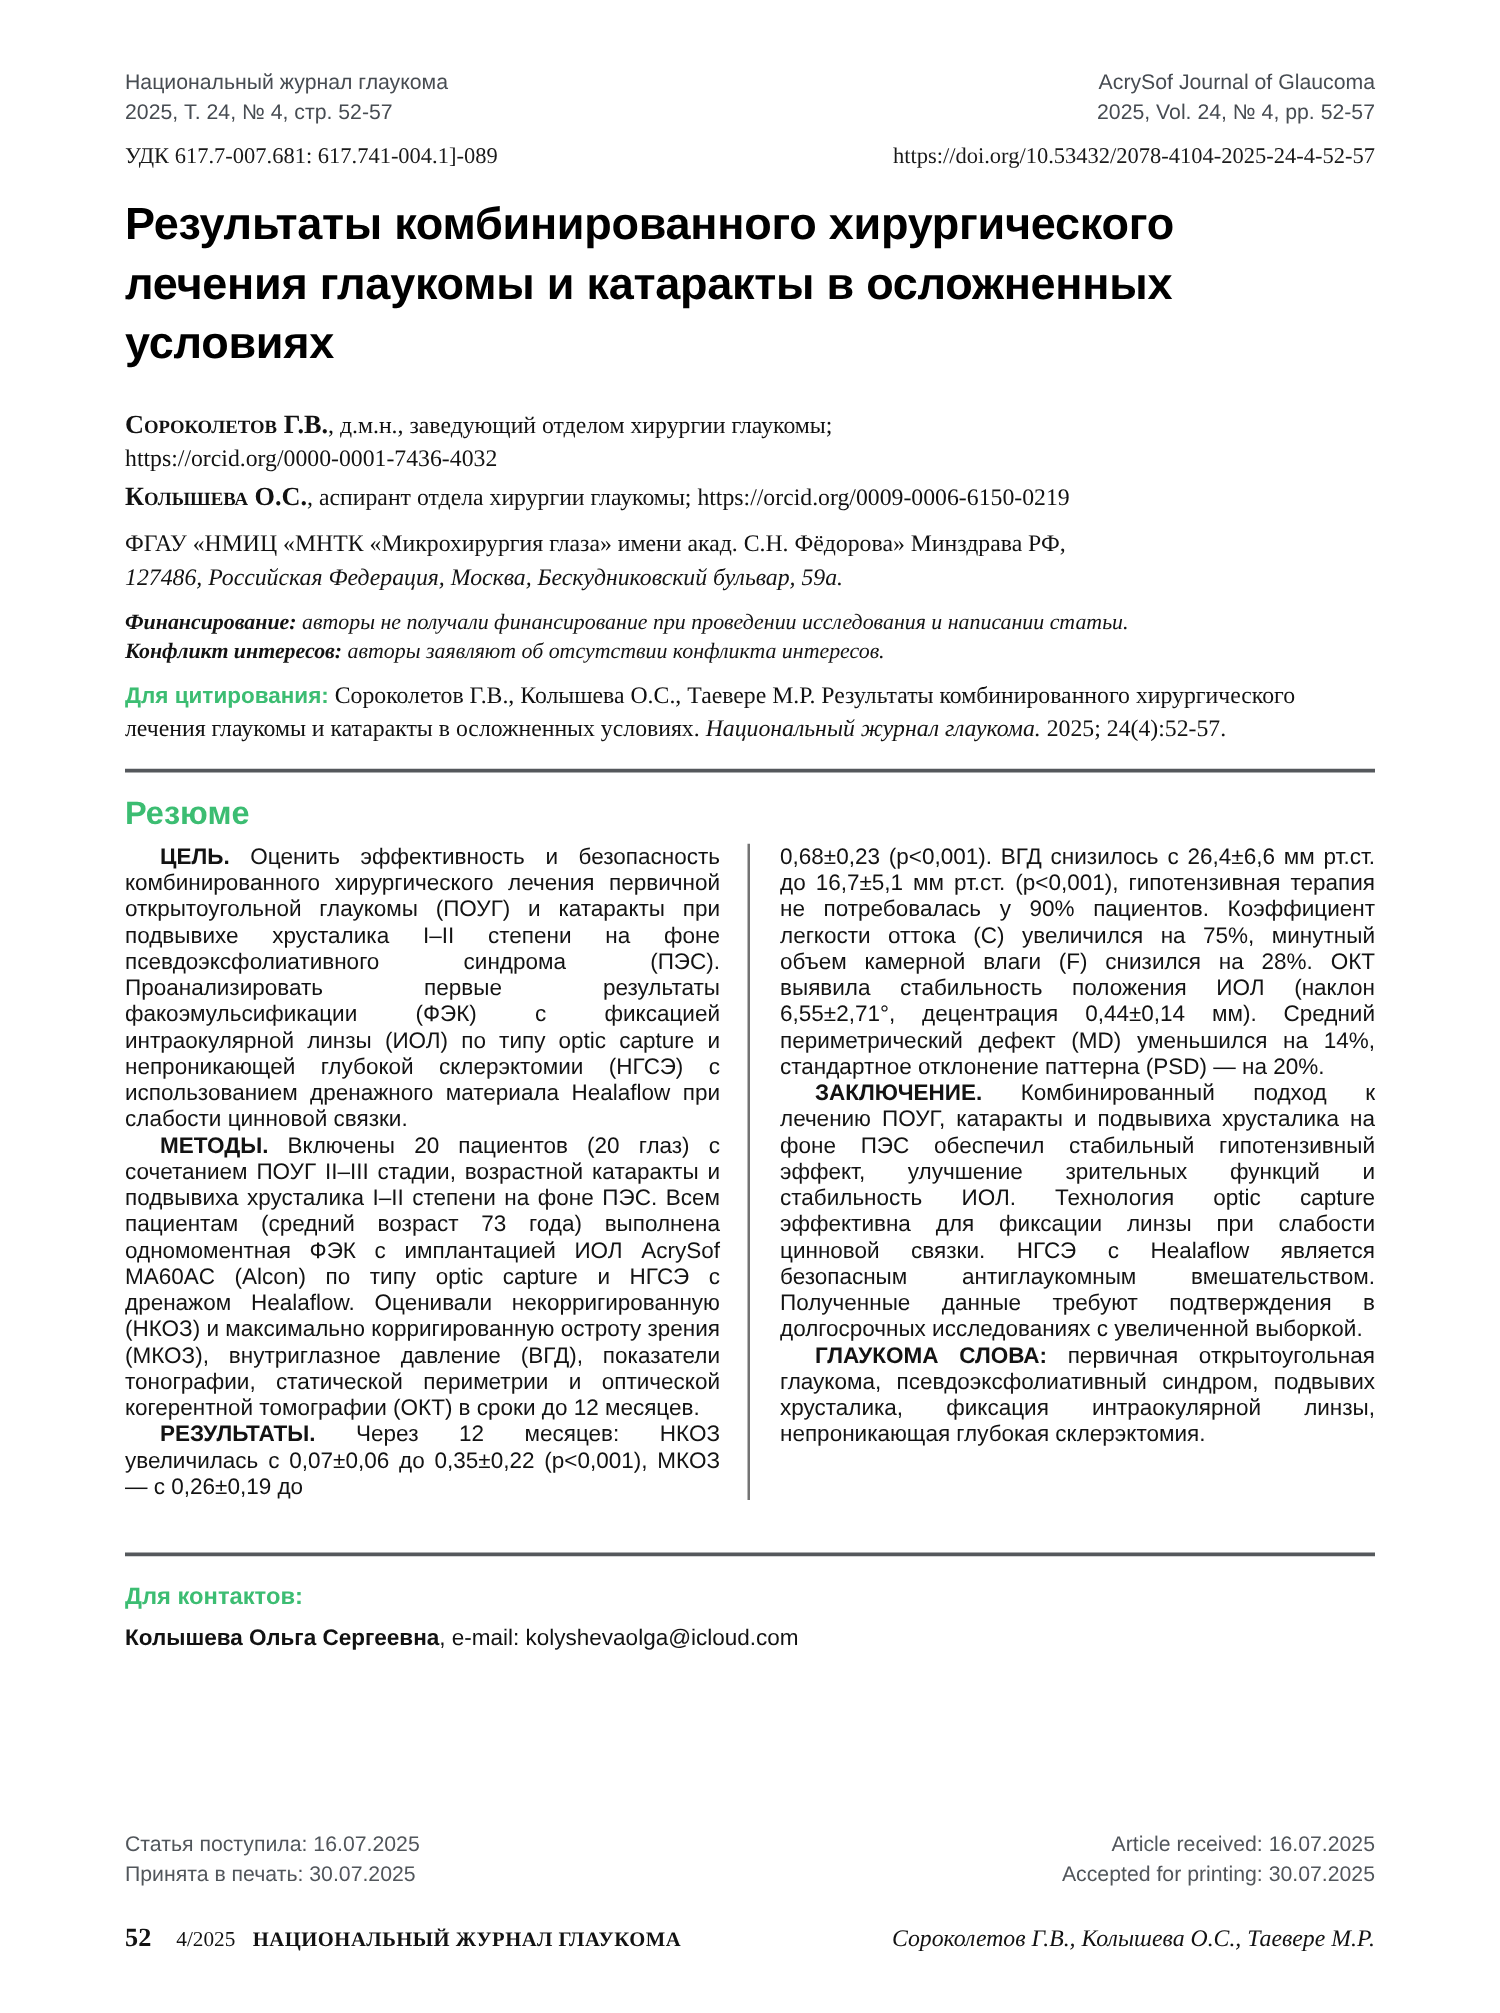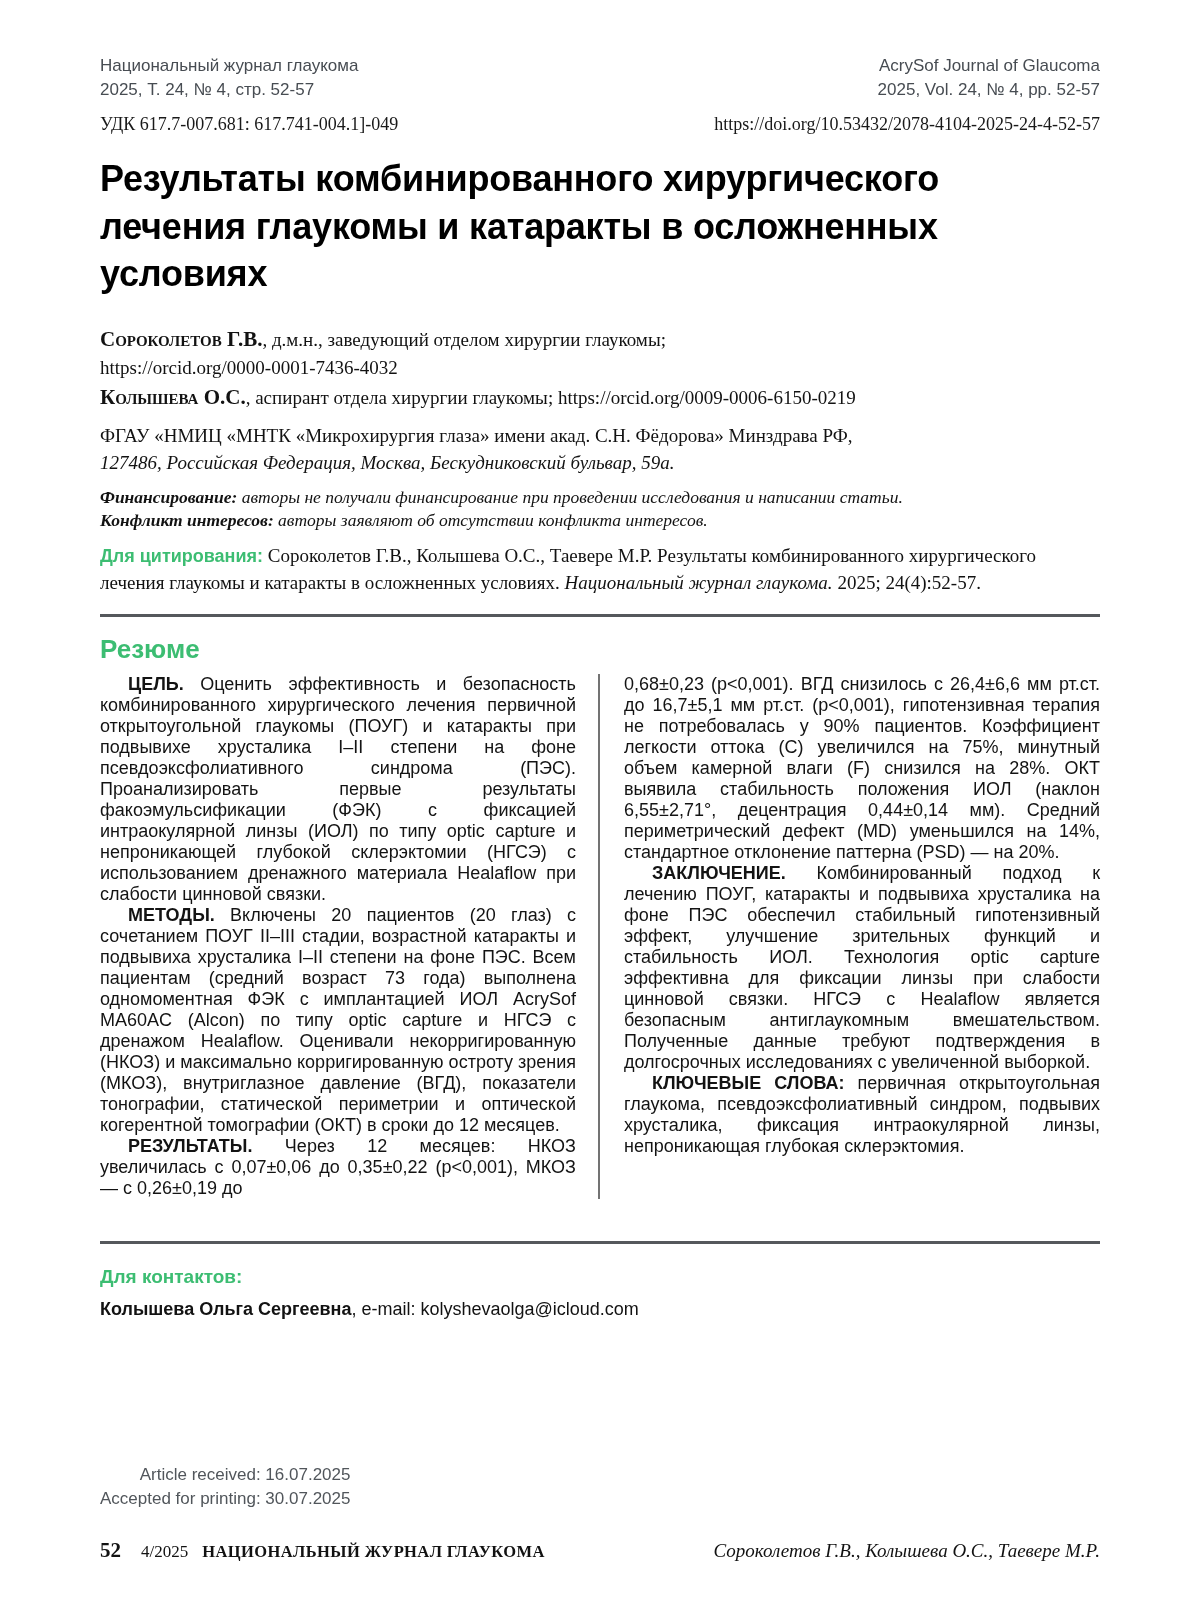--- a/index.html
+++ b/index.html
@@ -103,21 +103,21 @@
       <div>Национальный журнал глаукома</div>
       <div>2025, Т. 24, № 4, стр. 52-57</div>
     </div>
     <div class="blk right">
       <div>AcrySof Journal of Glaucoma</div>
       <div>2025, Vol. 24, № 4, pp. 52-57</div>
     </div>
   </div>
 
   <div class="udk-row">
-    <div>УДК 617.7-007.681: 617.741-004.1]-049</div>
+    <div>УДК 617.7-007.681: 617.741-004.1]-089</div>
     <div>https://doi.org/10.53432/2078-4104-2025-24-4-52-57</div>
   </div>
 
   <h1 class="title">Результаты комбинированного хирургического лечения глаукомы и катаракты в осложненных условиях</h1>
 
   <div class="authors">
     <p><span class="author-name">Сороколетов Г.В.</span><span>, д.м.н., заведующий отделом хирургии глаукомы;</span></p>
     <p>https://orcid.org/0000-0001-7436-4032</p>
     <p><span class="author-name">Колышева О.С.</span><span>, аспирант отдела хирургии глаукомы; https://orcid.org/0009-0006-6150-0219</span></p>
   </div>
@@ -141,32 +141,36 @@
   <h2 class="resume-heading">Резюме</h2>
   <div class="abstract-cols">
     <div class="col left">
       <p><b>ЦЕЛЬ.</b><span> Оценить эффективность и безопасность комбинированного хирургического лечения первичной открытоугольной глаукомы (ПОУГ) и катаракты при подвывихе хрусталика I–II степени на фоне псевдоэксфолиативного синдрома (ПЭС). Проанализировать первые результаты факоэмульсификации (ФЭК) с фиксацией интраокулярной линзы (ИОЛ) по типу optic capture и непроникающей глубокой склерэктомии (НГСЭ) с использованием дренажного материала Healaflow при слабости цинновой связки.</span></p>
       <p><b>МЕТОДЫ.</b><span> Включены 20 пациентов (20 глаз) с сочетанием ПОУГ II–III стадии, возрастной катаракты и подвывиха хрусталика I–II степени на фоне ПЭС. Всем пациентам (средний возраст 73 года) выполнена одномоментная ФЭК с имплантацией ИОЛ AcrySof MA60AC (Alcon) по типу optic capture и НГСЭ с дренажом Healaflow. Оценивали некорригированную (НКОЗ) и максимально корригированную остроту зрения (МКОЗ), внутриглазное давление (ВГД), показатели тонографии, статической периметрии и оптической когерентной томографии (ОКТ) в сроки до 12 месяцев.</span></p>
       <p><b>РЕЗУЛЬТАТЫ.</b><span> Через 12 месяцев: НКОЗ увеличилась с 0,07±0,06 до 0,35±0,22 (p&lt;0,001), МКОЗ — с 0,26±0,19 до</span></p>
     </div>
     <div class="col right">
       <p class="no-indent"><span>0,68±0,23 (p&lt;0,001). ВГД снизилось с 26,4±6,6 мм рт.ст. до 16,7±5,1 мм рт.ст. (p&lt;0,001), гипотензивная терапия не потребовалась у 90% пациентов. Коэффициент легкости оттока (C) увеличился на 75%, минутный объем камерной влаги (F) снизился на 28%. ОКТ выявила стабильность положения ИОЛ (наклон 6,55±2,71°, децентрация 0,44±0,14 мм). Средний периметрический дефект (MD) уменьшился на 14%, стандартное отклонение паттерна (PSD) — на 20%.</span></p>
       <p><b>ЗАКЛЮЧЕНИЕ.</b><span> Комбинированный подход к лечению ПОУГ, катаракты и подвывиха хрусталика на фоне ПЭС обеспечил стабильный гипотензивный эффект, улучшение зрительных функций и стабильность ИОЛ. Технология optic capture эффективна для фиксации линзы при слабости цинновой связки. НГСЭ с Healaflow является безопасным антиглаукомным вмешательством. Полученные данные требуют подтверждения в долгосрочных исследованиях с увеличенной выборкой.</span></p>
-      <p><b>КЛЮЧЕВЫЕ СЛОВА:</b><span> первичная открытоугольная глаукома, псевдоэксфолиативный синдром, подвывих хрусталика, фиксация интраокулярной линзы, непроникающая глубокая склерэктомия.</span></p>
+      <p><b>ГЛАУКОМА СЛОВА:</b><span> первичная открытоугольная глаукома, псевдоэксфолиативный синдром, подвывих хрусталика, фиксация интраокулярной линзы, непроникающая глубокая склерэктомия.</span></p>
     </div>
   </div>
 
   <div class="rule rule2"></div>
 
   <div class="contacts">
     <p class="contacts-heading">Для контактов:</p>
     <p class="contact-line"><b>Колышева Ольга Сергеевна</b><span>, e-mail: kolyshevaolga@icloud.com</span></p>
   </div>
 
   <div class="dates">
+    <div class="blk">
+      <div>Статья поступила: 16.07.2025</div>
+      <div>Принята в печать: 30.07.2025</div>
+    </div>
     <div class="blk right">
       <div>Article received: 16.07.2025</div>
       <div>Accepted for printing: 30.07.2025</div>
     </div>
   </div>
 
   <div class="footer">
     <div class="footer-left">
       <span class="page-num">52</span>
       <span class="issue">4/2025</span>

